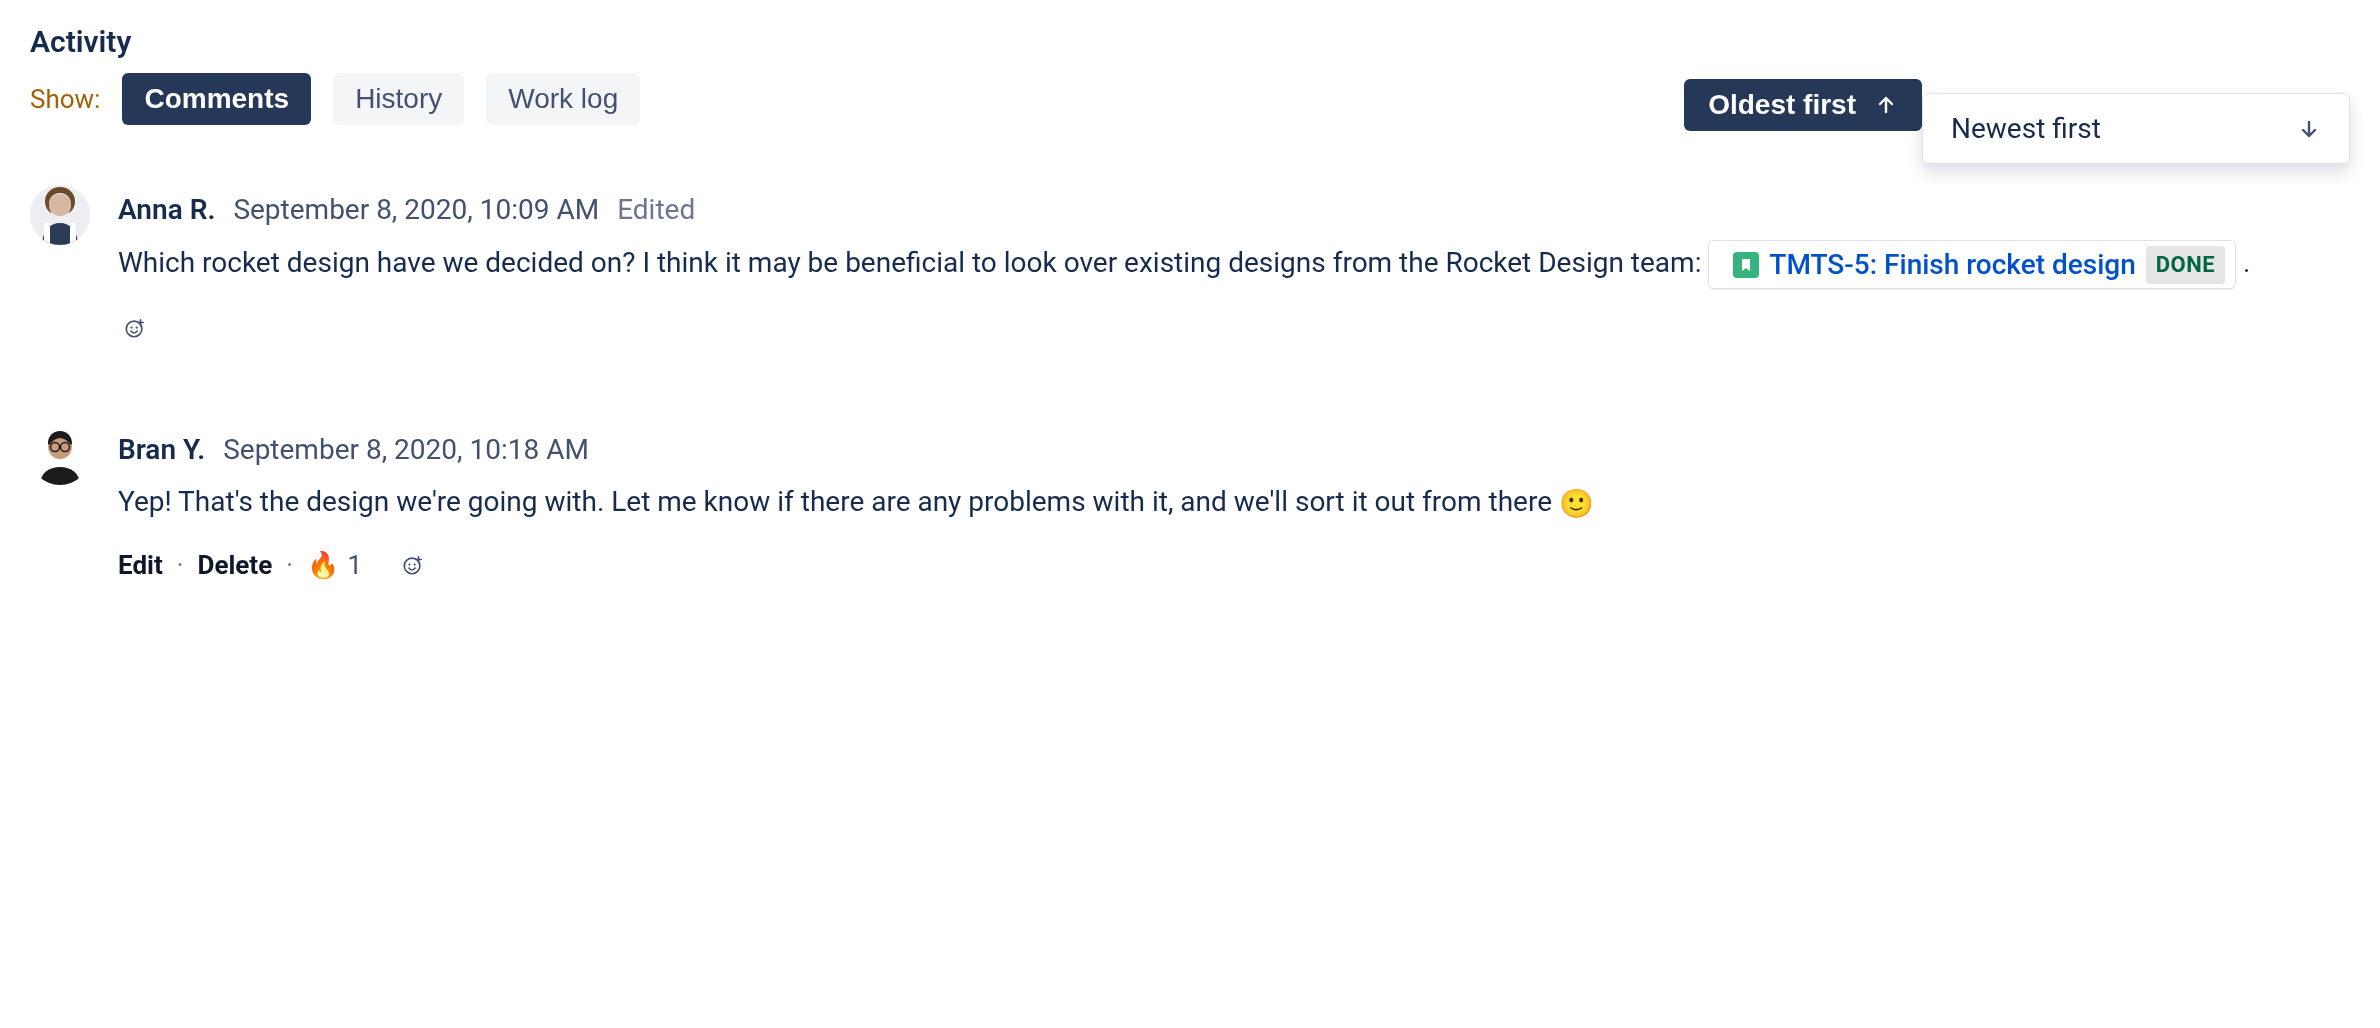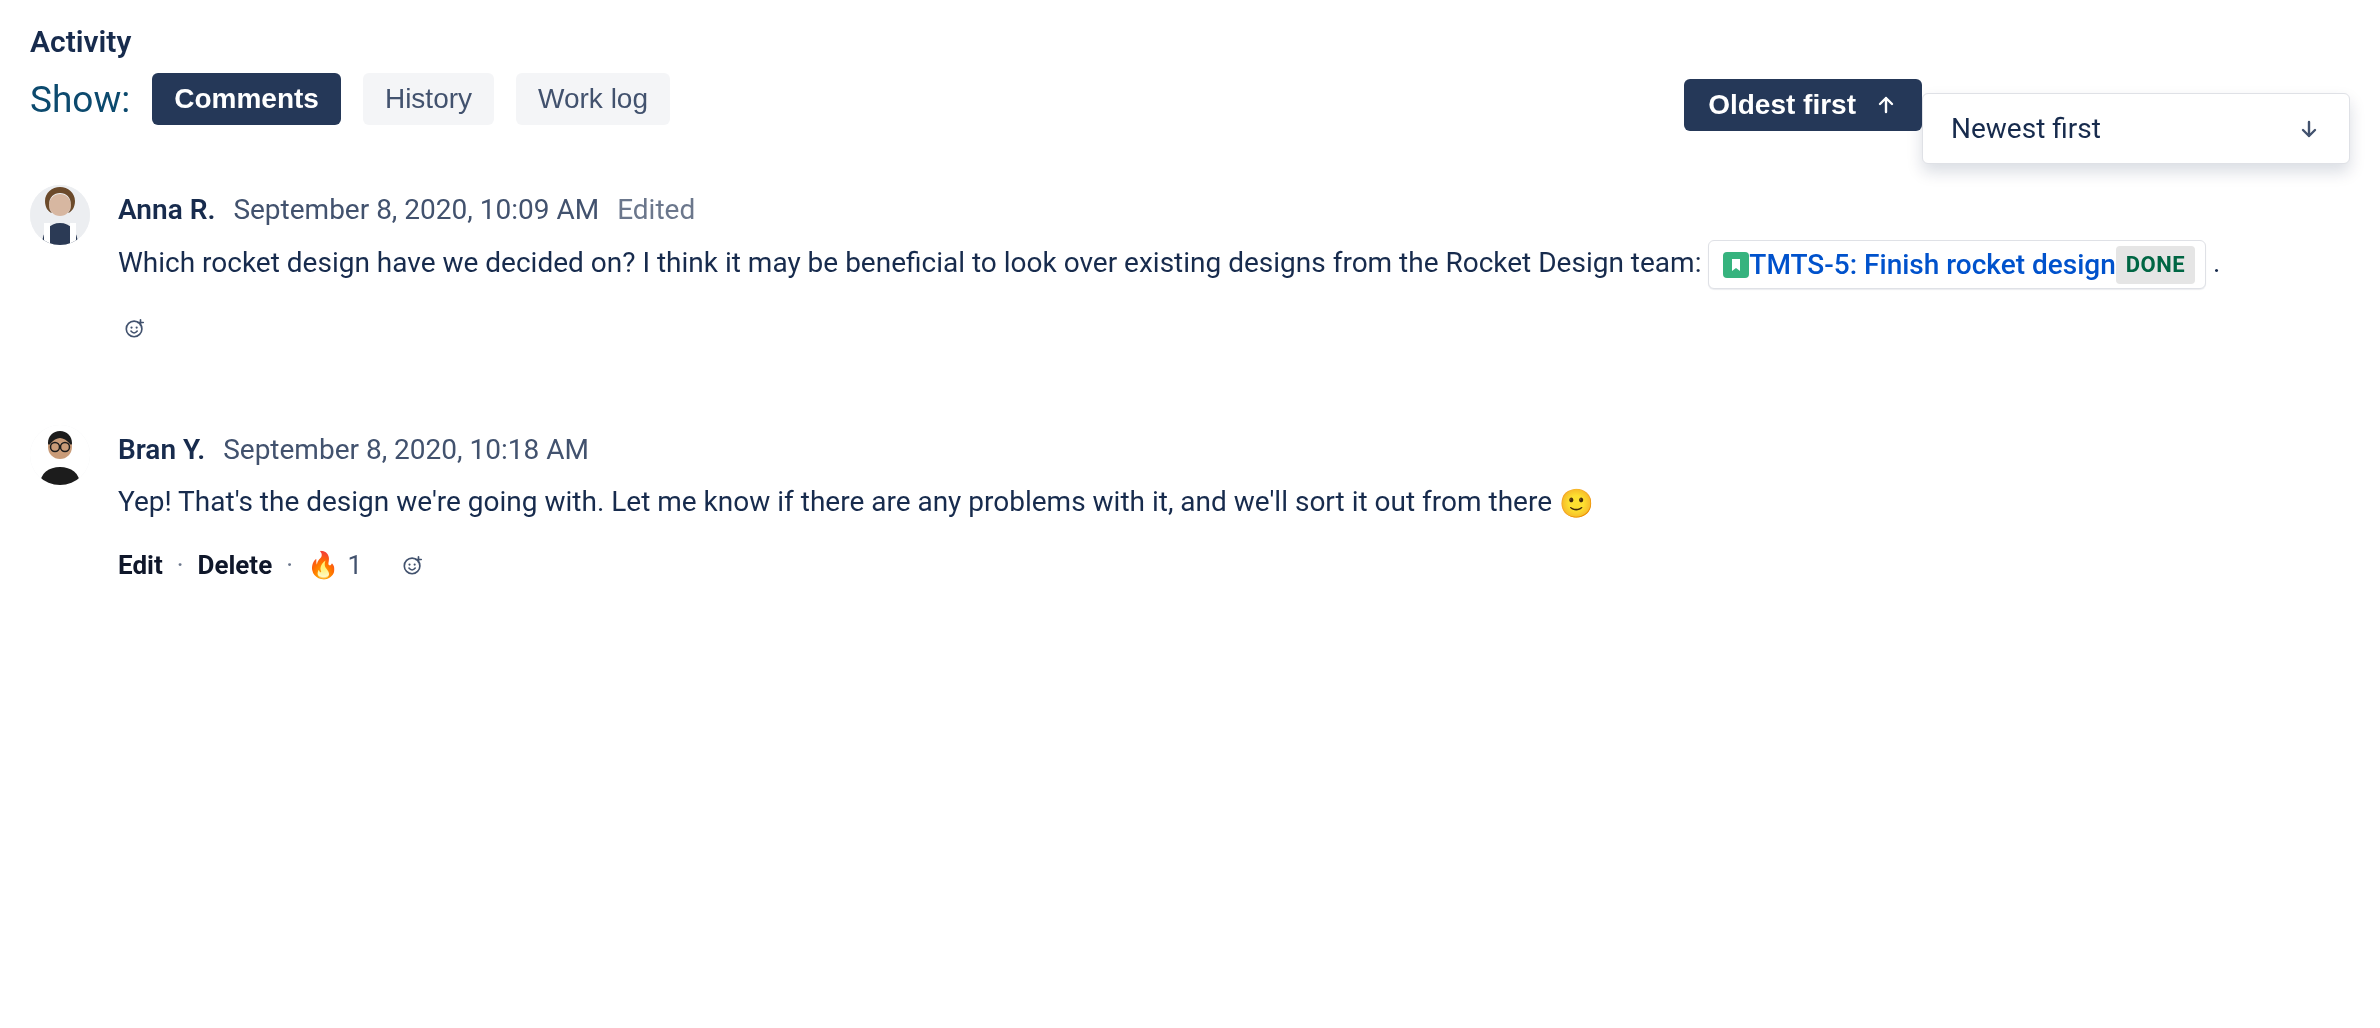--- a/index.html
+++ b/index.html
@@ -20,22 +20,22 @@
     margin-bottom:14px;
   }
 
   .filter-row {
     display:flex;
     align-items:center;
     gap:22px;
     position:relative;
   }
   .show-label {
-    color:#0c4a6e;
-    font-size:37px;
+    color:#a16207;
+    font-size:26px;
   }
   .tab-btn {
     display:inline-flex;
     align-items:center;
     background:#F4F5F7;
     color:#42526E;
     font-weight:500;
     font-size:28px;
     border:none;
     border-radius:6px;
@@ -111,23 +111,24 @@
     margin-bottom:14px;
   }
   .author { font-weight:600; color:#172B4D; font-size:28px; }
   .timestamp { color:#42526E; font-size:28px;margin-top:8px; }
   .edited { color:#6B778C; font-size:28px; }
   .text { color:#172B4D; font-size:28px; line-height:1.55; max-width:2200px; }
 
   .issue-chip {
     display:inline-flex;
     align-items:center;
+    gap:10px;
     border:1px solid #DFE1E6;
     border-radius:6px;
-    padding:2px 10px 2px 14px;
+    padding:2px 10px 2px 24px;
     vertical-align:middle;
     background:#fff;
     box-shadow:0 1px 1px rgba(9,30,66,0.08);
     cursor:pointer;
   }
   .issue-type-icon {
     width:26px;height:26px;border-radius:4px;background:#36B37E;
     display:inline-flex;align-items:center;justify-content:center;
   }
   .issue-type-icon svg{width:16px;height:16px;}

